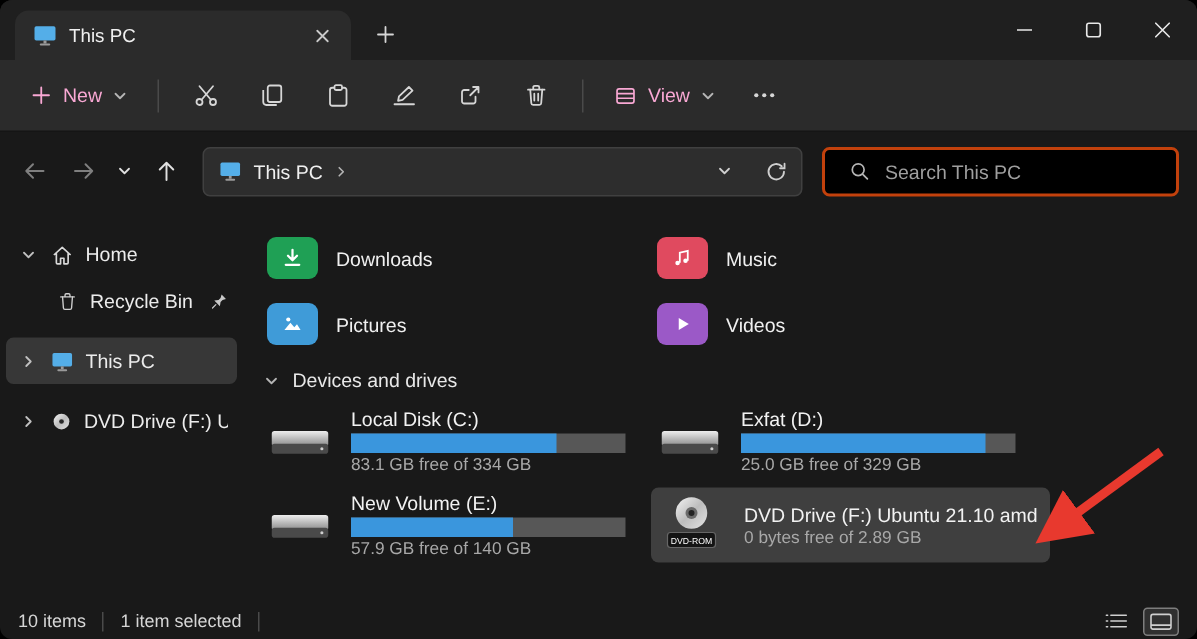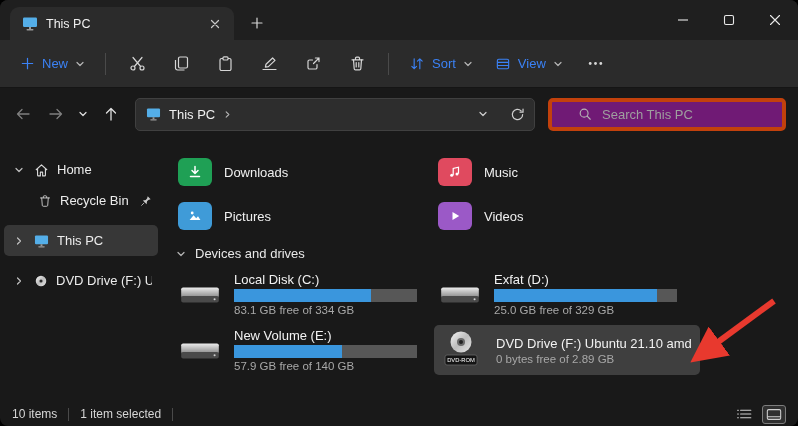--- a/index.html
+++ b/index.html
@@ -12,34 +12,34 @@
   .titlebar{height:40px;background:#1f1f1f;display:flex;align-items:flex-end;padding-left:10px;position:relative;}
   .tab{width:224px;height:33px;background:#2b2b2b;border-radius:9px 9px 0 0;display:flex;align-items:center;gap:8px;padding:0 8px 0 12px;font-size:12.5px;}
   .tab-label{flex:1;white-space:nowrap;overflow:hidden;}
   .tab-close,.newtab-btn{width:22px;height:22px;display:flex;align-items:center;justify-content:center;border-radius:4px;color:#c9c9c9;cursor:pointer;}
   .newtab-btn{width:30px;height:30px;margin:0 0 2px 8px;color:#d6d6d6;}
   .win-controls{position:absolute;right:0;top:0;height:40px;display:flex;}
   .win-btn{width:46px;height:40px;display:flex;align-items:center;justify-content:center;color:#e8e8e8;cursor:pointer;}
 
   
   .toolbar{height:48px;background:#2b2b2b;display:flex;align-items:center;padding:0 10px;gap:2px;border-bottom:1px solid #151515;}
-  .tb-btn{display:flex;align-items:center;gap:7px;padding:7px 10px;border-radius:4px;color:#3b82f6;font-size:13px;background:none;border:none;font-family:inherit;cursor:pointer;}
+  .tb-btn{display:flex;align-items:center;gap:7px;padding:7px 10px;border-radius:4px;color:#f9a8d4;font-size:13px;background:none;border:none;font-family:inherit;cursor:pointer;}
   .tb-iconbtn{width:42px;height:34px;display:flex;align-items:center;justify-content:center;color:#d6d6d6;background:none;border:none;border-radius:4px;cursor:pointer;}
   .tb-sep{width:1px;height:22px;background:#4a4a4a;margin:0 8px;}
   .chev{color:#b5b5b5;display:flex;}
 
   
   .address-row{height:52px;display:flex;align-items:center;padding:0 12px 0 6px;}
   .nav-btn{width:33px;height:33px;display:flex;align-items:center;justify-content:center;color:#e0e0e0;border-radius:4px;background:none;border:none;cursor:pointer;}
   .nav-btn.disabled{color:#7f7f7f;}
   .nav-btn.narrow{width:22px;}
   .address-bar{width:400px;height:33px;background:#2d2d2d;border:1px solid #404040;border-radius:5px;display:flex;align-items:center;padding:0 4px 0 10px;gap:8px;margin-left:8px;font-size:13px;cursor:text;}
   .addr-spacer{flex:1;}
   .addr-btn{width:26px;height:26px;display:flex;align-items:center;justify-content:center;color:#cfcfcf;border-radius:4px;background:none;border:none;cursor:pointer;}
-  .search-bar{flex:1;height:33px;background:#701a75;border:4px solid #c2410c;border-radius:5px;display:flex;align-items:center;gap:10px;padding:0 26px;margin-left:13px;cursor:text;}
+  .search-bar{flex:1;height:33px;background:#000000;border:2px solid #c2410c;border-radius:5px;display:flex;align-items:center;gap:10px;padding:0 16px;margin-left:13px;cursor:text;}
   .search-placeholder{font-size:13px;color:#9f9f9f;}
 
   
   .body{display:flex;height:262px;}
   .sidebar{width:162px;padding-top:14px;flex-shrink:0;}
   .side-item{height:31px;display:flex;align-items:center;gap:8px;padding:0 6px 0 10px;margin:0 4px;border-radius:5px;font-size:13px;color:#ececec;cursor:pointer;}
   .side-item .schev{width:12px;display:flex;color:#c0c0c0;flex-shrink:0;}
   .side-item.selected{background:#373737;}
   .side-item.indent{padding-left:34px;}
   .side-item.gap-top{margin-top:9px;}
@@ -180,33 +180,20 @@
       <svg width="17" height="17" viewBox="0 0 17 17" fill="none" stroke="currentColor" stroke-width="1.2" stroke-linecap="round" stroke-linejoin="round">
           <path d="M3 4.8 h11"></path>
           <path d="M6.5 4.5 V3.2 a1 1 0 0 1 1 -1 h2 a1 1 0 0 1 1 1 V4.5"></path>
           <path d="M4.5 4.8 l.7 9 a1.2 1.2 0 0 0 1.2 1.1 h4.2 a1.2 1.2 0 0 0 1.2 -1.1 l.7 -9"></path>
           <path d="M7.2 7.5 v4.5 M9.8 7.5 v4.5"></path>
         </svg>
     </button>
     <div class="tb-sep"></div>
     <button class="tb-btn">
       <span>
-          <svg width="16" height="16" viewBox="0 0 17 17" fill="none" stroke="currentColor" stroke-width="1.2" stroke-linecap="round" stroke-linejoin="round">
-            <path d="M5.5 3 V13.5 M5.5 13.5 L3 11 M5.5 13.5 L8 11 M11.5 13.5 V3 M11.5 3 L9 5.5 M11.5 3 L14 5.5"></path>
-          </svg>
-        </span>
-      <span>Sort</span>
-      <span class="chev">
-          <svg width="10" height="10" viewBox="0 0 10 10" fill="none" stroke="currentColor" stroke-width="1.2" stroke-linecap="round" stroke-linejoin="round">
-            <path d="M2 3.5 L5 6.5 L8 3.5"></path>
-          </svg>
-        </span>
-    </button>
-    <button class="tb-btn">
-      <span>
           <svg width="16" height="16" viewBox="0 0 17 17" fill="none" stroke="currentColor" stroke-width="1.2" stroke-linejoin="round">
             <rect x="2.5" y="3.5" width="12" height="10" rx="1.5"></rect>
             <path d="M2.5 6.8 H14.5 M2.5 10.1 H14.5"></path>
           </svg>
         </span>
       <span>View</span>
       <span class="chev">
           <svg width="10" height="10" viewBox="0 0 10 10" fill="none" stroke="currentColor" stroke-width="1.2" stroke-linecap="round" stroke-linejoin="round">
             <path d="M2 3.5 L5 6.5 L8 3.5"></path>
           </svg>

